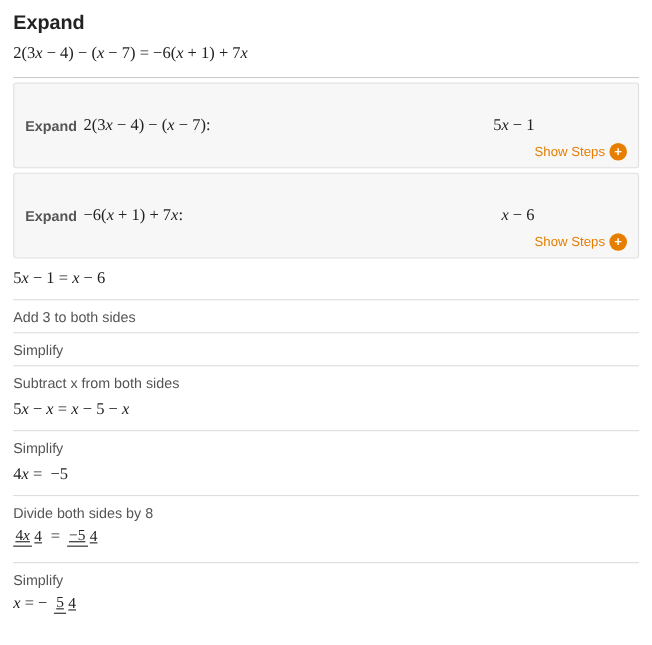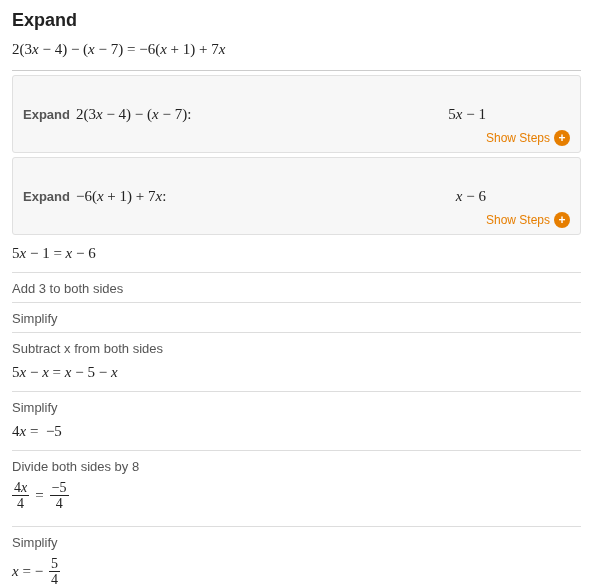--- a/index.html
+++ b/index.html
@@ -107,25 +107,25 @@
     }
 
     .section-divider {
       border: none;
       border-top: 1px solid #ddd;
       margin: 6px 0;
     }
 
     .fraction {
       display: inline-flex;
-      flex-direction: column;
       align-items: center;
       vertical-align: middle;
       font-size: 14px;
       line-height: 1.1;
+      text-decoration: underline;
     }
 
     .fraction-num {
       border-bottom: 1px solid #222;
       padding: 0 2px;
       text-align: center;
     }
 
     .fraction-den {
       padding: 0 2px;

